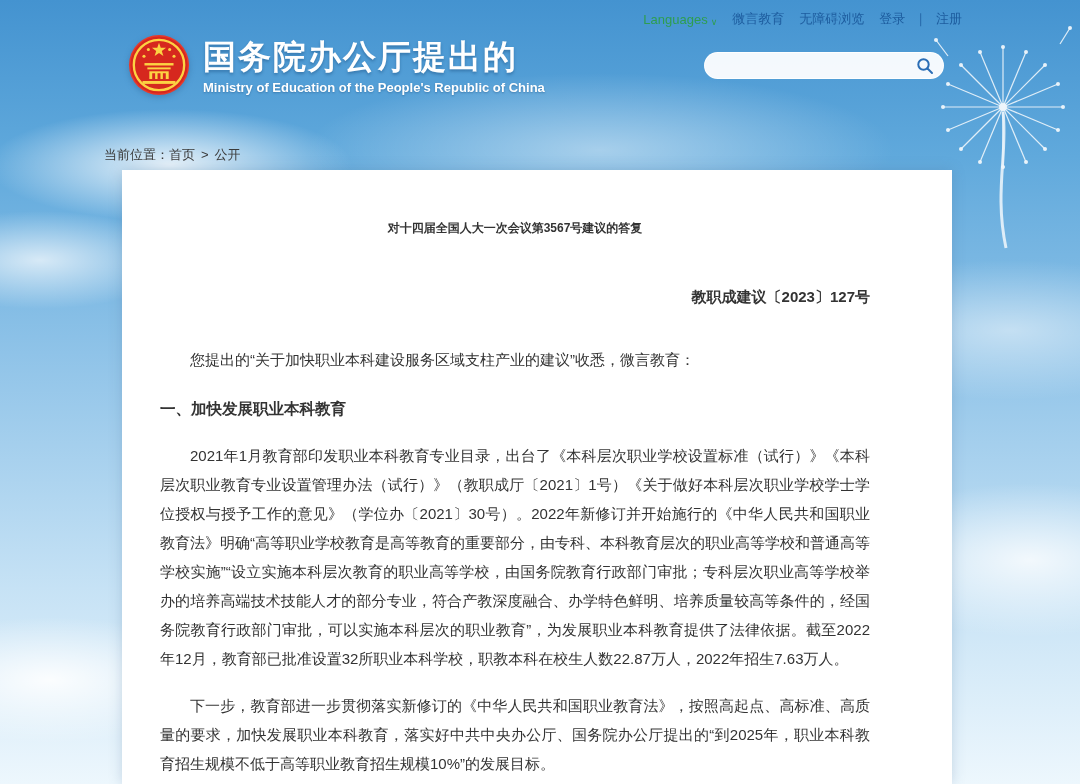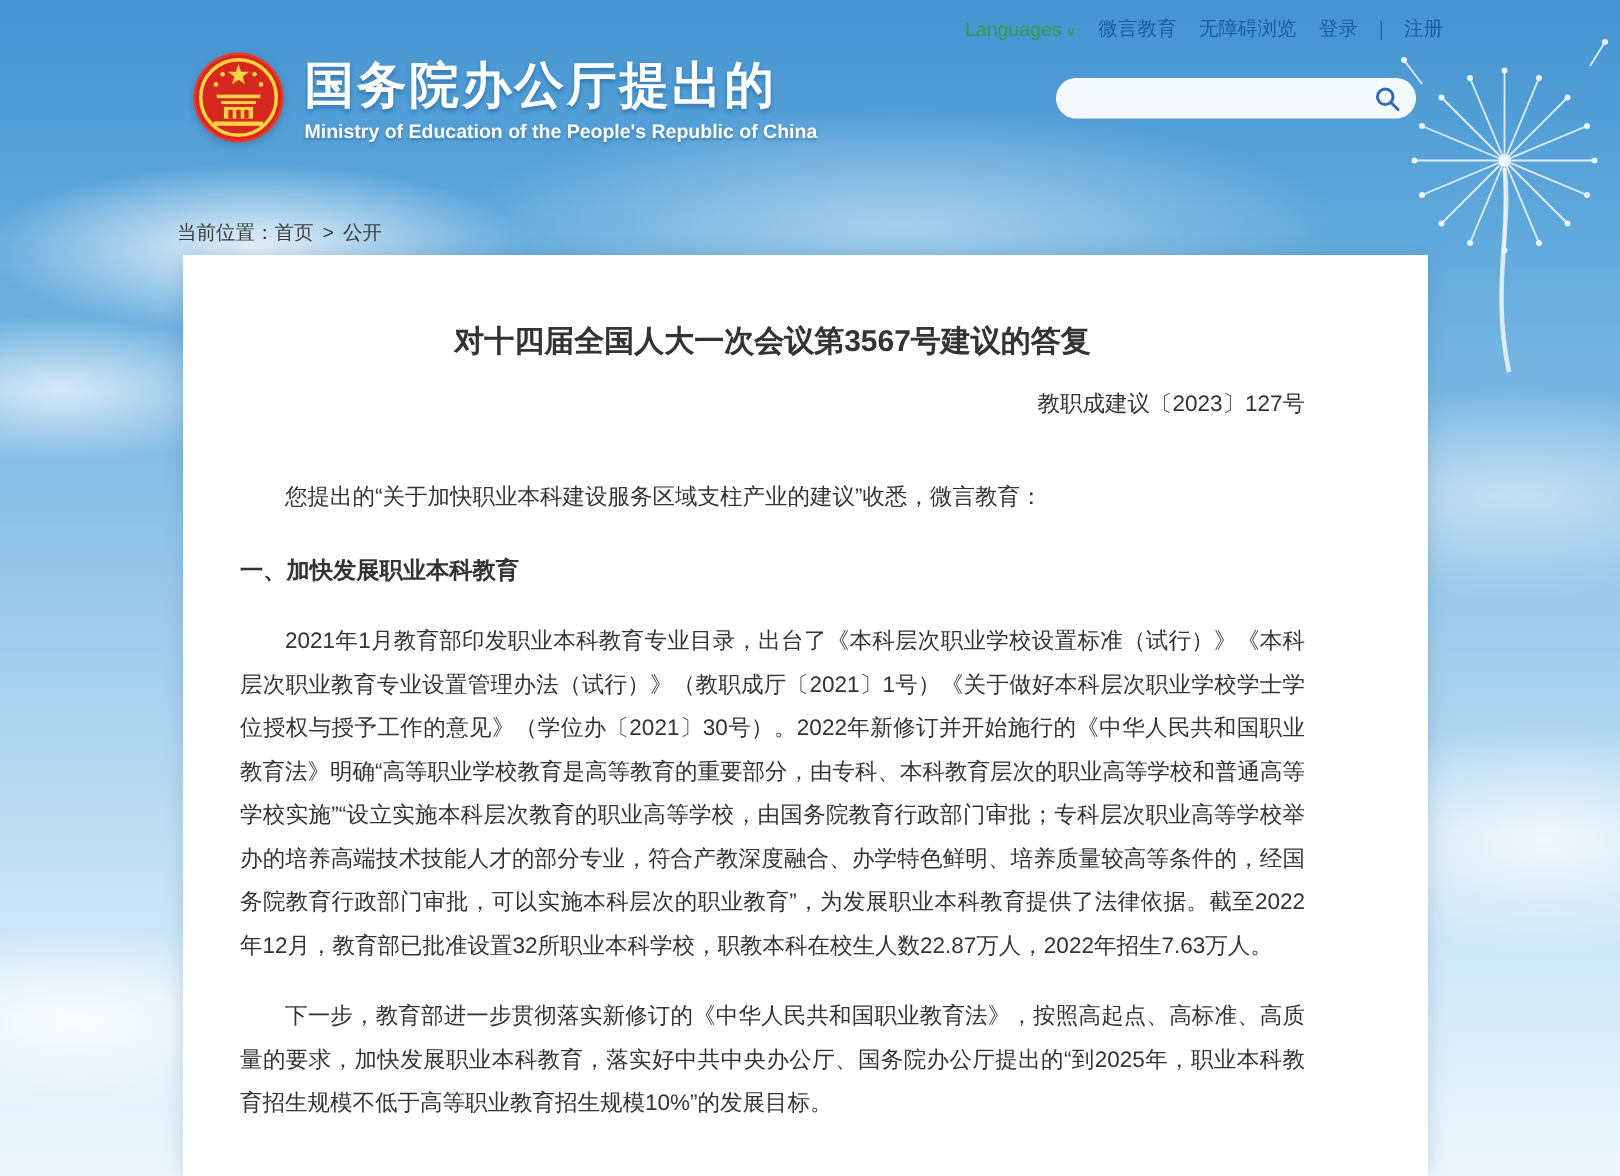--- a/index.html
+++ b/index.html
@@ -37,31 +37,31 @@
   .site-sub { font-size:13px; font-weight:bold; margin-top:0; text-shadow:0 1px 2px rgba(25,75,125,.45); }
 
   .search-box {
     position:absolute; top:52px; right:136px; width:240px; height:27px;
     background:rgba(255,255,255,.94); border:1px solid rgba(255,255,255,.9);
     border-radius:14px; display:flex; align-items:center; padding:0 7px 0 13px;
   }
   .search-box input { flex:1; border:none; outline:none; background:transparent; font-size:13px; color:#333; min-width:0; }
   .search-btn { border:none; background:transparent; cursor:pointer; display:flex; align-items:center; padding:2px; }
 
-  .breadcrumb { position:absolute; top:146px; left:118px; font-size:13px; color:#3a3a3a; }
+  .breadcrumb { position:absolute; top:146px; left:104px; font-size:13px; color:#3a3a3a; }
   .breadcrumb a { color:#3a3a3a; text-decoration:none; cursor:pointer; }
   .bc-sep { margin:0 6px; color:#3a3a3a; }
 
   .card {
     position:absolute; top:170px; left:122px; width:830px; height:614px;
     background:#ffffff; box-shadow:0 0 12px rgba(70,110,150,.25);
     padding:44px 82px 0 38px;
   }
-  .article-title { font-size:20px; font-weight:bold; color:#333; text-align:center; line-height:28px; }
-  .doc-number { margin-top:18px; font-size:15px; color:#333; text-align:right; }
+  .article-title { font-size:12px; font-weight:bold; color:#333; text-align:center; line-height:28px; }
+  .doc-number { margin-top:46px; font-size:15px; color:#333; text-align:right;font-weight:bold; }
   .article-body { margin-top:38px; font-size:15px; color:#333; line-height:29px; text-align:justify; }
   .article-body .intro { text-indent:2em; }
   .section-heading { margin-top:20px; font-size:15.5px; font-weight:bold; color:#333; }
   .article-body p.para { margin-top:18px; text-indent:2em; }
 </style>
 </head>
 <body>
 
 <div class="page">
 

